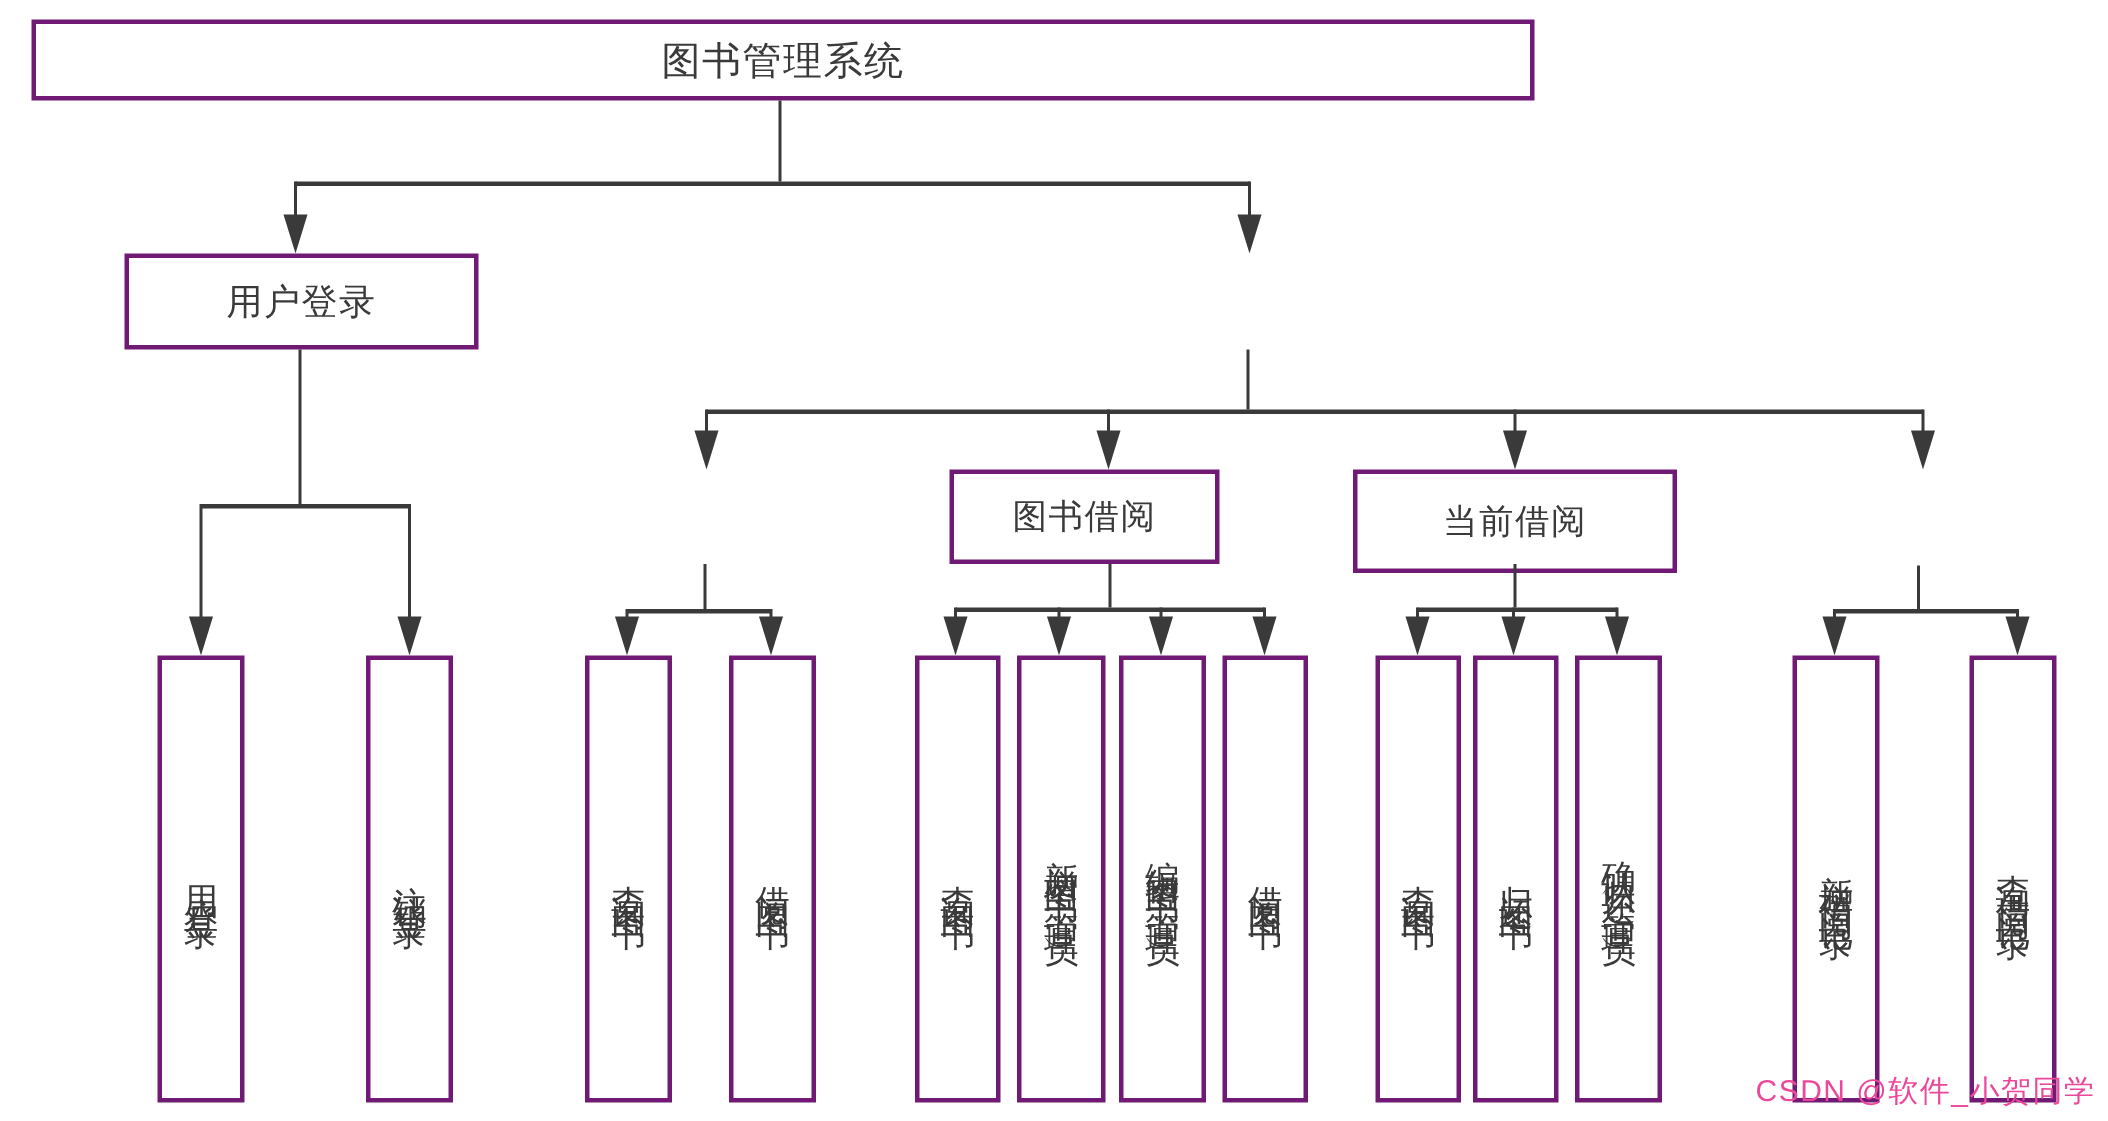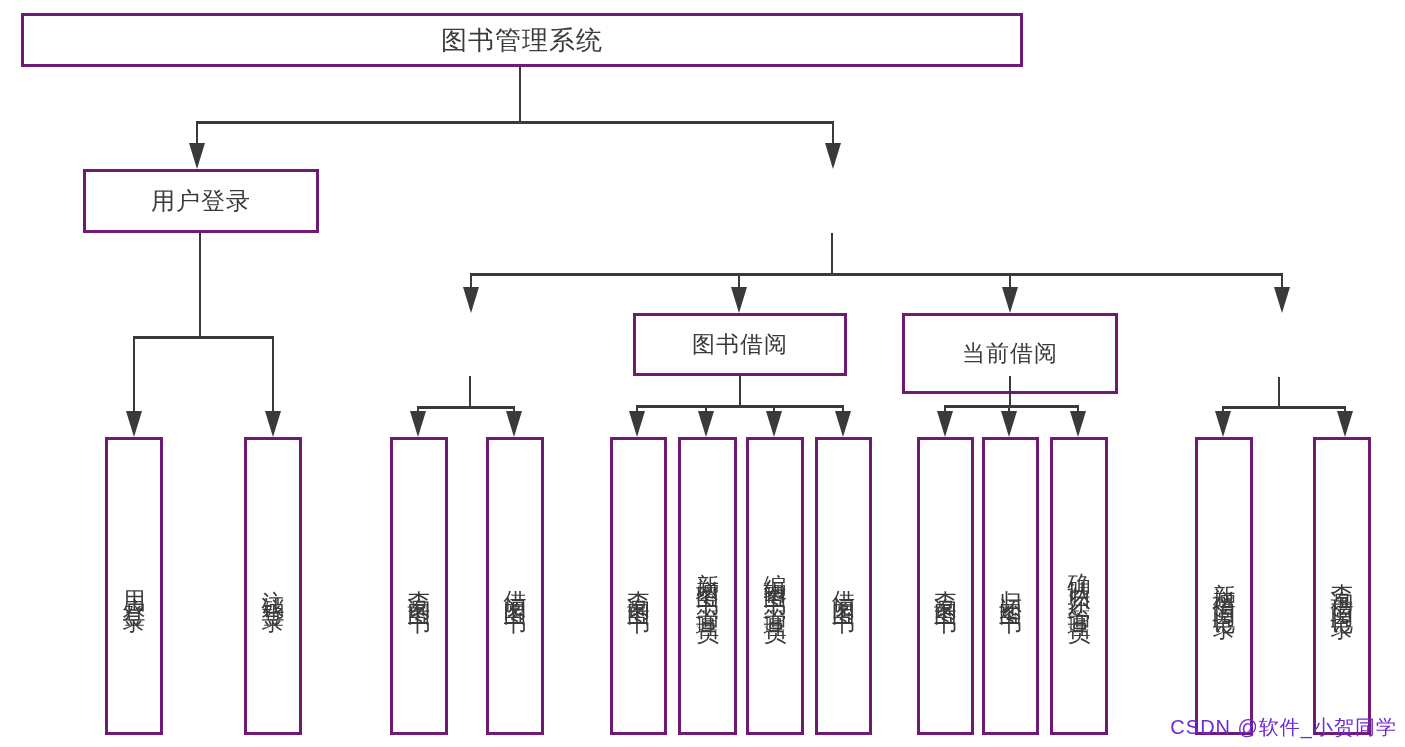--- a/index.html
+++ b/index.html
@@ -42,21 +42,21 @@
     position: absolute; width: 0; height: 0;
     border-left: 8px solid transparent;
     border-right: 8px solid transparent;
     border-top: 26px solid #3a3a3a;
   }
 
   .watermark {
     position: absolute;
     top: 714px; right: 8px;
     font-size: 20px;
-    color: #6d28d9;
+    color: #ec4899;
     letter-spacing: 1px;
     z-index: 5;
     white-space: nowrap;
   }
 </style>
 </head>
 <body>
 
 <div class="stage">
 
@@ -92,24 +92,24 @@
     <div class="vline" style="left:469.75px;  top:273px; height:16px;"></div>
     <div class="ahead" style="left:463px;     top:287px;"></div>
     <div class="vline" style="left:737.75px;  top:273px; height:16px;"></div>
     <div class="ahead" style="left:731px;     top:287px;"></div>
     <div class="vline" style="left:1008.75px; top:273px; height:16px;"></div>
     <div class="ahead" style="left:1002px;    top:287px;"></div>
     <div class="vline" style="left:1280.75px; top:273px; height:16px;"></div>
     <div class="ahead" style="left:1274px;    top:287px;"></div>
   </div>
 
-  <div class="box l3box" style="left:633px; top:313px; width:214px; height:63px;">
+  <div class="box l3box" style="left:633px; top:313px; width:180px; height:63px;">
     <span>图书借阅</span>
   </div>
-  <div class="box l3box" style="left:902px; top:313px; width:216px; height:81px;">
+  <div class="box l3box" style="left:902px; top:313px; width:216px; height:69px;">
     <span>当前借阅</span>
   </div>
 
   <div>
     <div class="vline" style="left:468.75px; top:376px; height:30px;"></div>
     <div class="hline" style="left:418px;    top:406px; width:96px;"></div>
     <div class="vline" style="left:416.75px; top:406px; height:7px;"></div>
     <div class="ahead" style="left:410px;    top:411px;"></div>
     <div class="vline" style="left:512.75px; top:406px; height:7px;"></div>
     <div class="ahead" style="left:506px;    top:411px;"></div>

